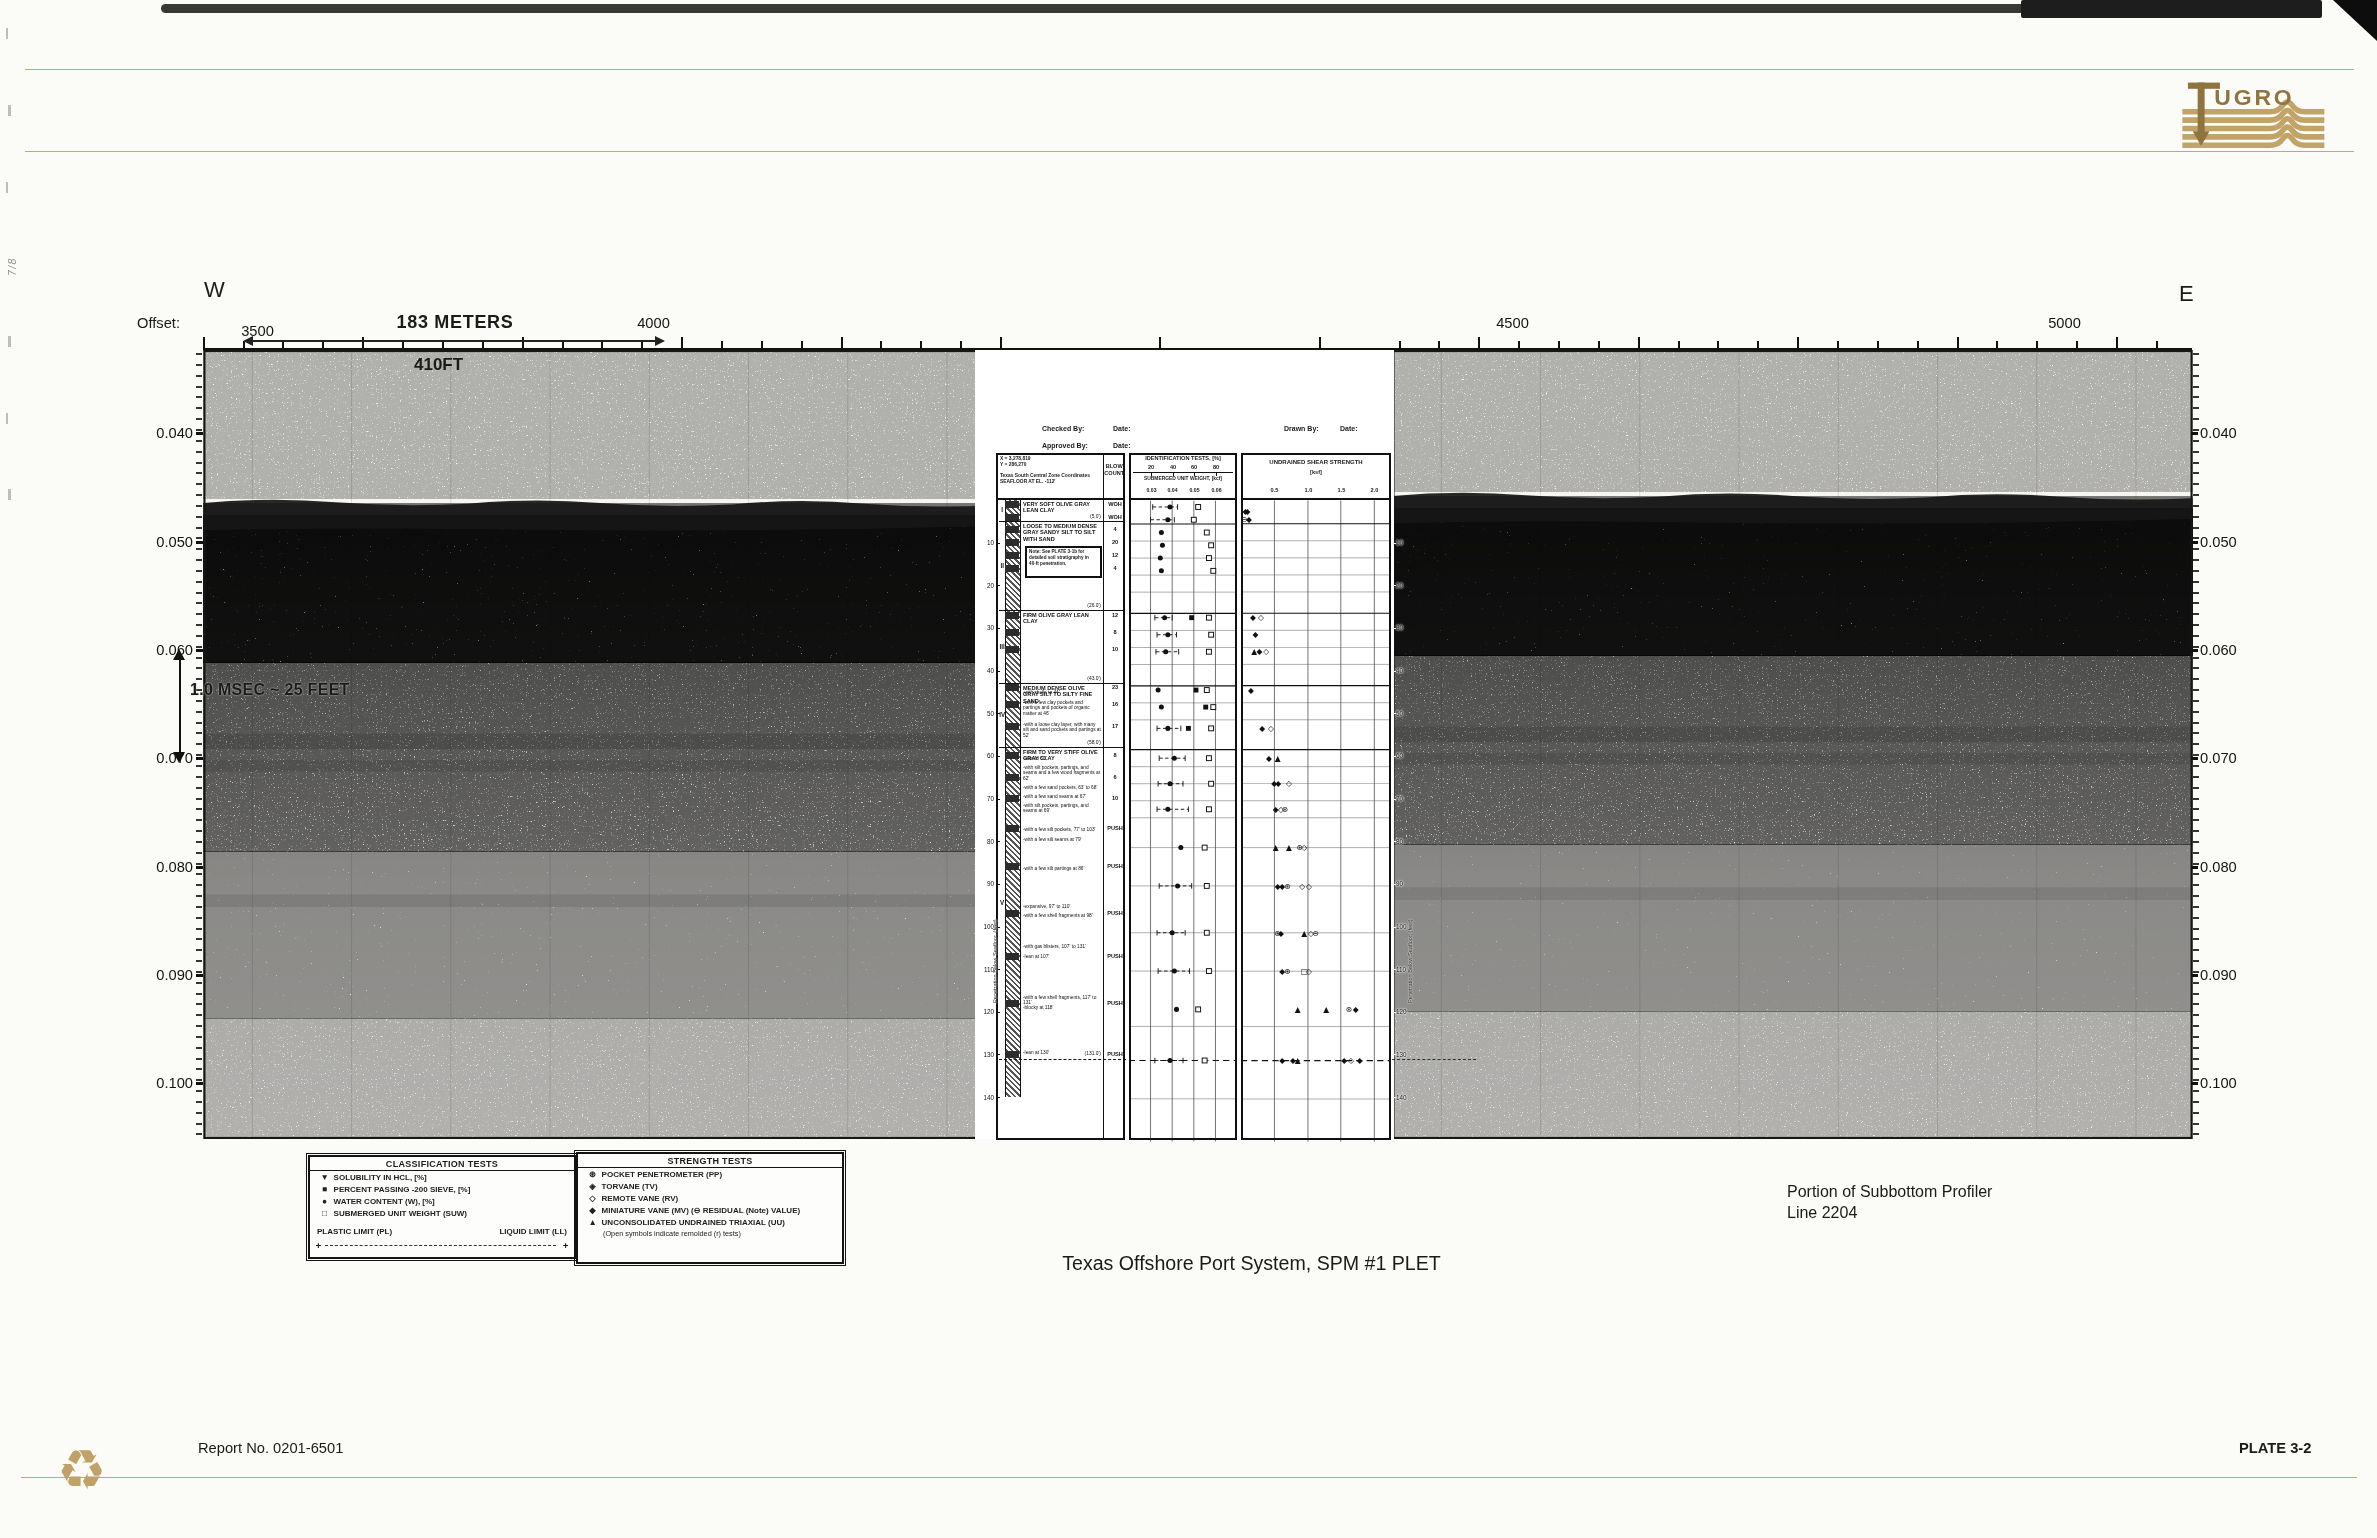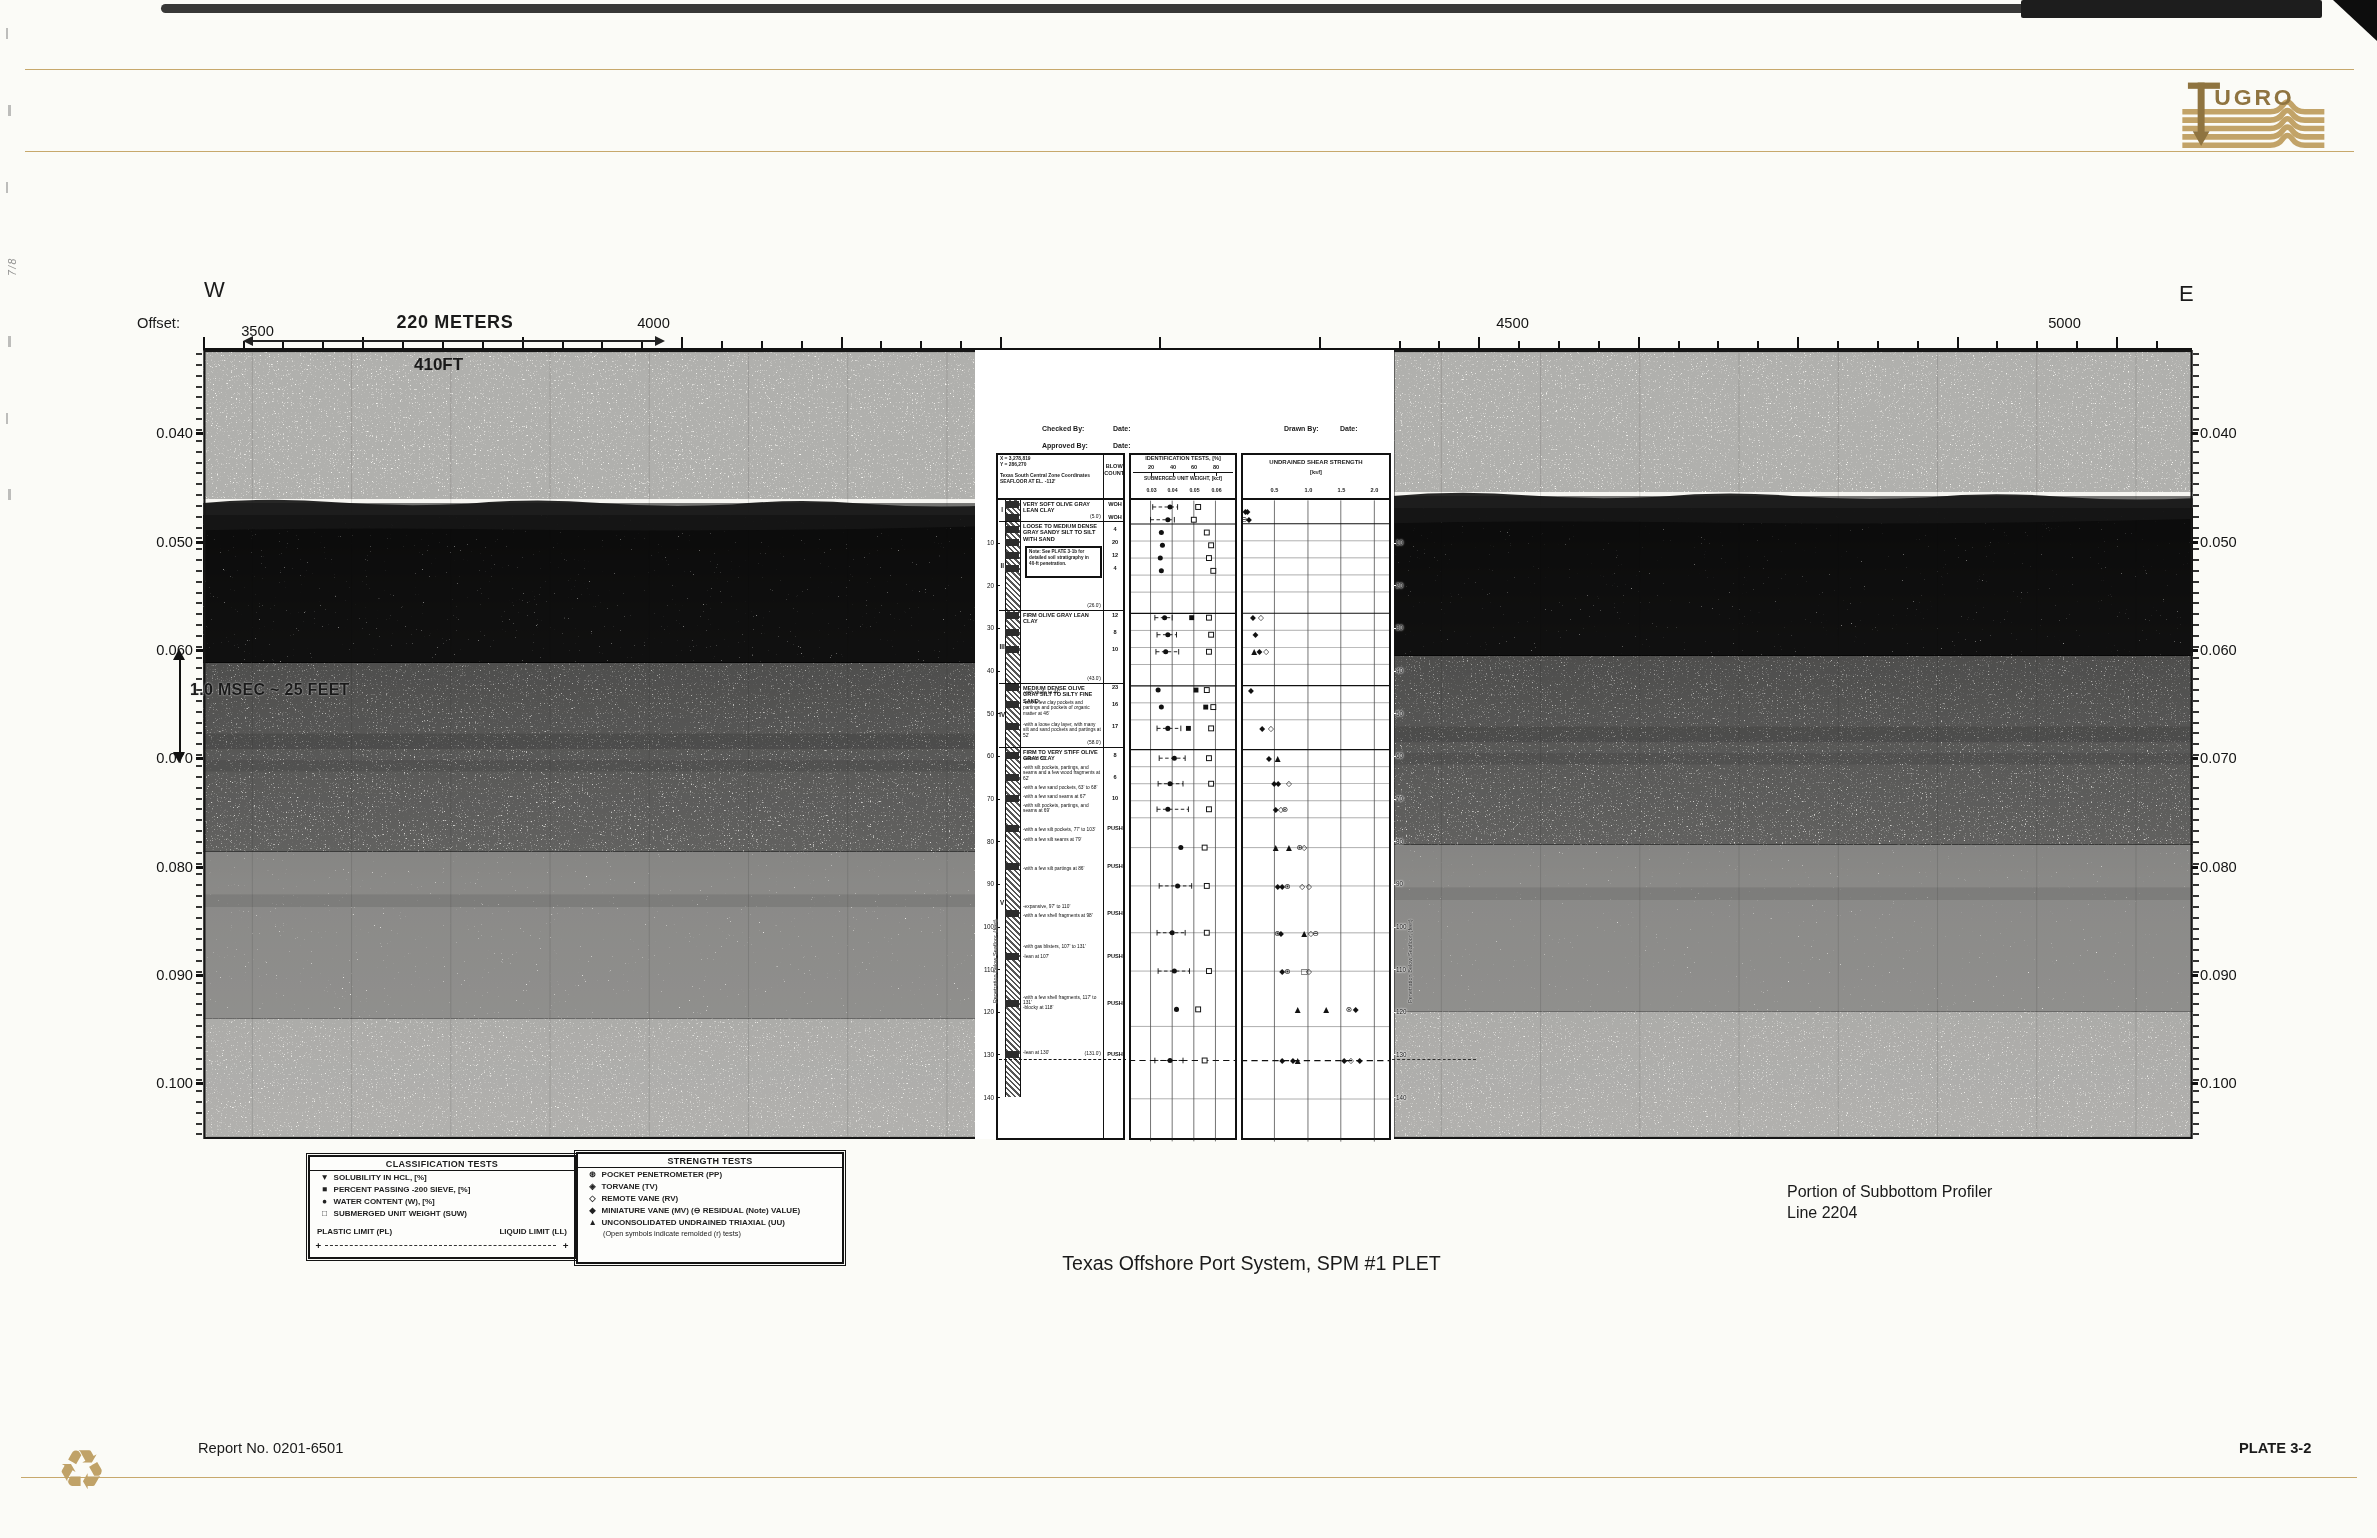--- a/index.html
+++ b/index.html
@@ -126,21 +126,21 @@
       <div class="abs tick" style="left: 1996px; top: 341px; width: 2.1px; height: 7px;"></div>
       <div class="abs tick" style="left: 2036px; top: 341px; width: 2.1px; height: 7px;"></div>
       <div class="abs tick" style="left: 2076px; top: 341px; width: 2.1px; height: 7px;"></div>
       <div class="abs tick" style="left: 2116px; top: 337px; width: 2.1px; height: 10.5px;"></div>
       <div class="abs tick" style="left: 2156px; top: 341px; width: 2.1px; height: 7px;"></div>
     </div>
 
   <div class="abs" style="left:253px;top:340px;width:403px;height:2.1px;background:#222;"></div>
   <div class="abs" style="left:243px;top:336px;width:0;height:0;border-top:5.6px solid transparent;border-bottom:5.6px solid transparent;border-right:10.5px solid #222;"></div>
   <div class="abs" style="left:655px;top:336px;width:0;height:0;border-top:5.6px solid transparent;border-bottom:5.6px solid transparent;border-left:10.5px solid #222;"></div>
-  <div class="abs bold ctr" style="left:336px;top:312px;width:238px;font-size:18px;letter-spacing:0.7px;">220 METERS</div>
+  <div class="abs bold ctr" style="left:336px;top:312px;width:238px;font-size:18px;letter-spacing:0.7px;">183 METERS</div>
   <div class="abs bold" style="left:414px;top:355px;font-size:17px;z-index:6;">410FT</div>
 
   <div class="abs" id="seis-left" style="left:203px;top:350px;"><svg width="794" height="789" viewBox="0 0 1135 1129">
   <defs>
     <filter id="spk3" x="0" y="0" width="100%" height="100%">
       <feTurbulence type="fractalNoise" baseFrequency="0.55" numOctaves="2" seed="3"></feTurbulence>
       <feColorMatrix type="matrix" values="0 0 0 0 0  0 0 0 0 0  0 0 0 0 0  2.4 2.4 2.4 0 -2.05"></feColorMatrix>
     </filter>
     <filter id="spkd3" x="0" y="0" width="100%" height="100%">
       <feTurbulence type="fractalNoise" baseFrequency="0.9" numOctaves="3" seed="8"></feTurbulence>

